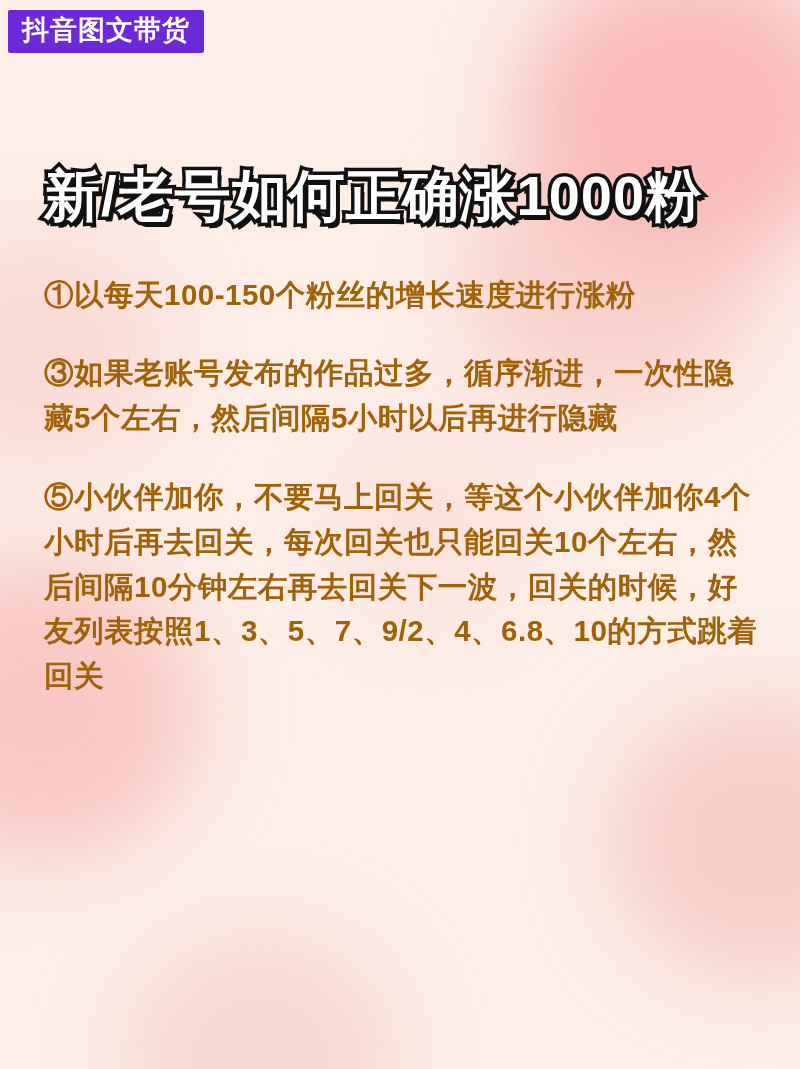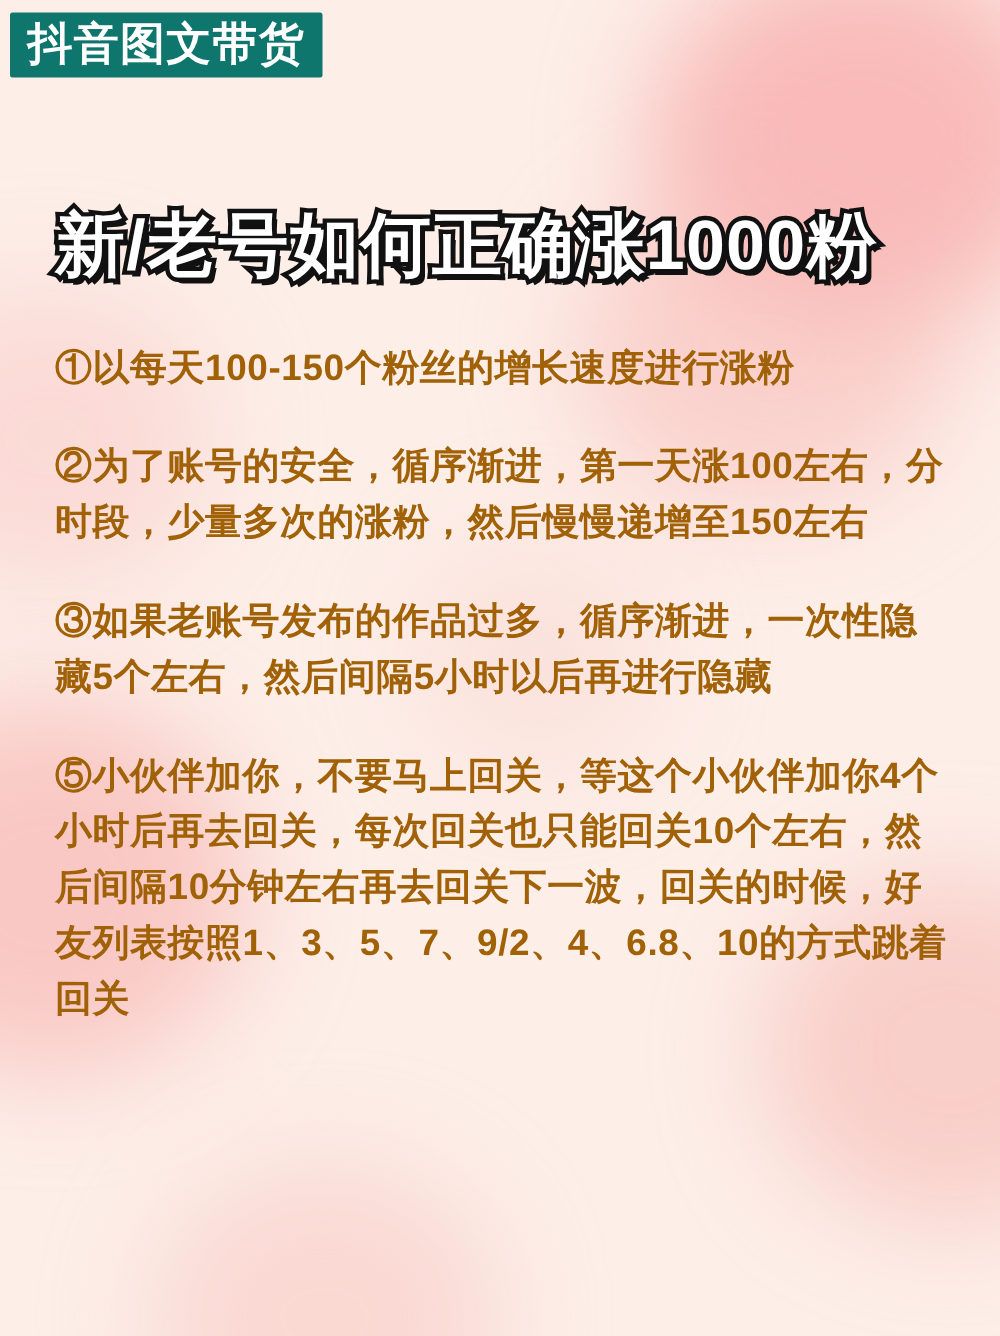--- a/index.html
+++ b/index.html
@@ -66,23 +66,23 @@
   .content {
     position: relative;
     z-index: 2;
   }
 
   
   .tag {
     position: absolute;
     top: 10px;
     left: 8px;
-    background: #0f766e;
+    background: #6d28d9;
     color: #ffffff;
-    font-size: 36px;
+    font-size: 27px;
     font-weight: bold;
     letter-spacing: 1px;
     padding: 7px 14px 9px 14px;
     line-height: 1;
     border-radius: 2px;
   }
 
   
   .headline {
     position: absolute;
@@ -132,18 +132,17 @@
 </div>
 
 <div class="content">
 
   <div class="tag">抖音图文带货</div>
 
   <h1 class="headline">新/老号如何正确涨1000粉</h1>
 
   <div class="body-list">
     <p class="item">①以每天100-150个粉丝的增长速度进行涨粉</p>
-    <p class="item">②为了账号的安全，循序渐进，第一天涨100左右，分时段，少量多次的涨粉，然后慢慢递增至150左右</p>
     <p class="item">③如果老账号发布的作品过多，循序渐进，一次性隐藏5个左右，然后间隔5小时以后再进行隐藏</p>
     <p class="item">⑤小伙伴加你，不要马上回关，等这个小伙伴加你4个小时后再去回关，每次回关也只能回关10个左右，然后间隔10分钟左右再去回关下一波，回关的时候，好友列表按照1、3、5、7、9/2、4、6.8、10的方式跳着回关</p>
   </div>
 
 </div>
 
 </body></html>

